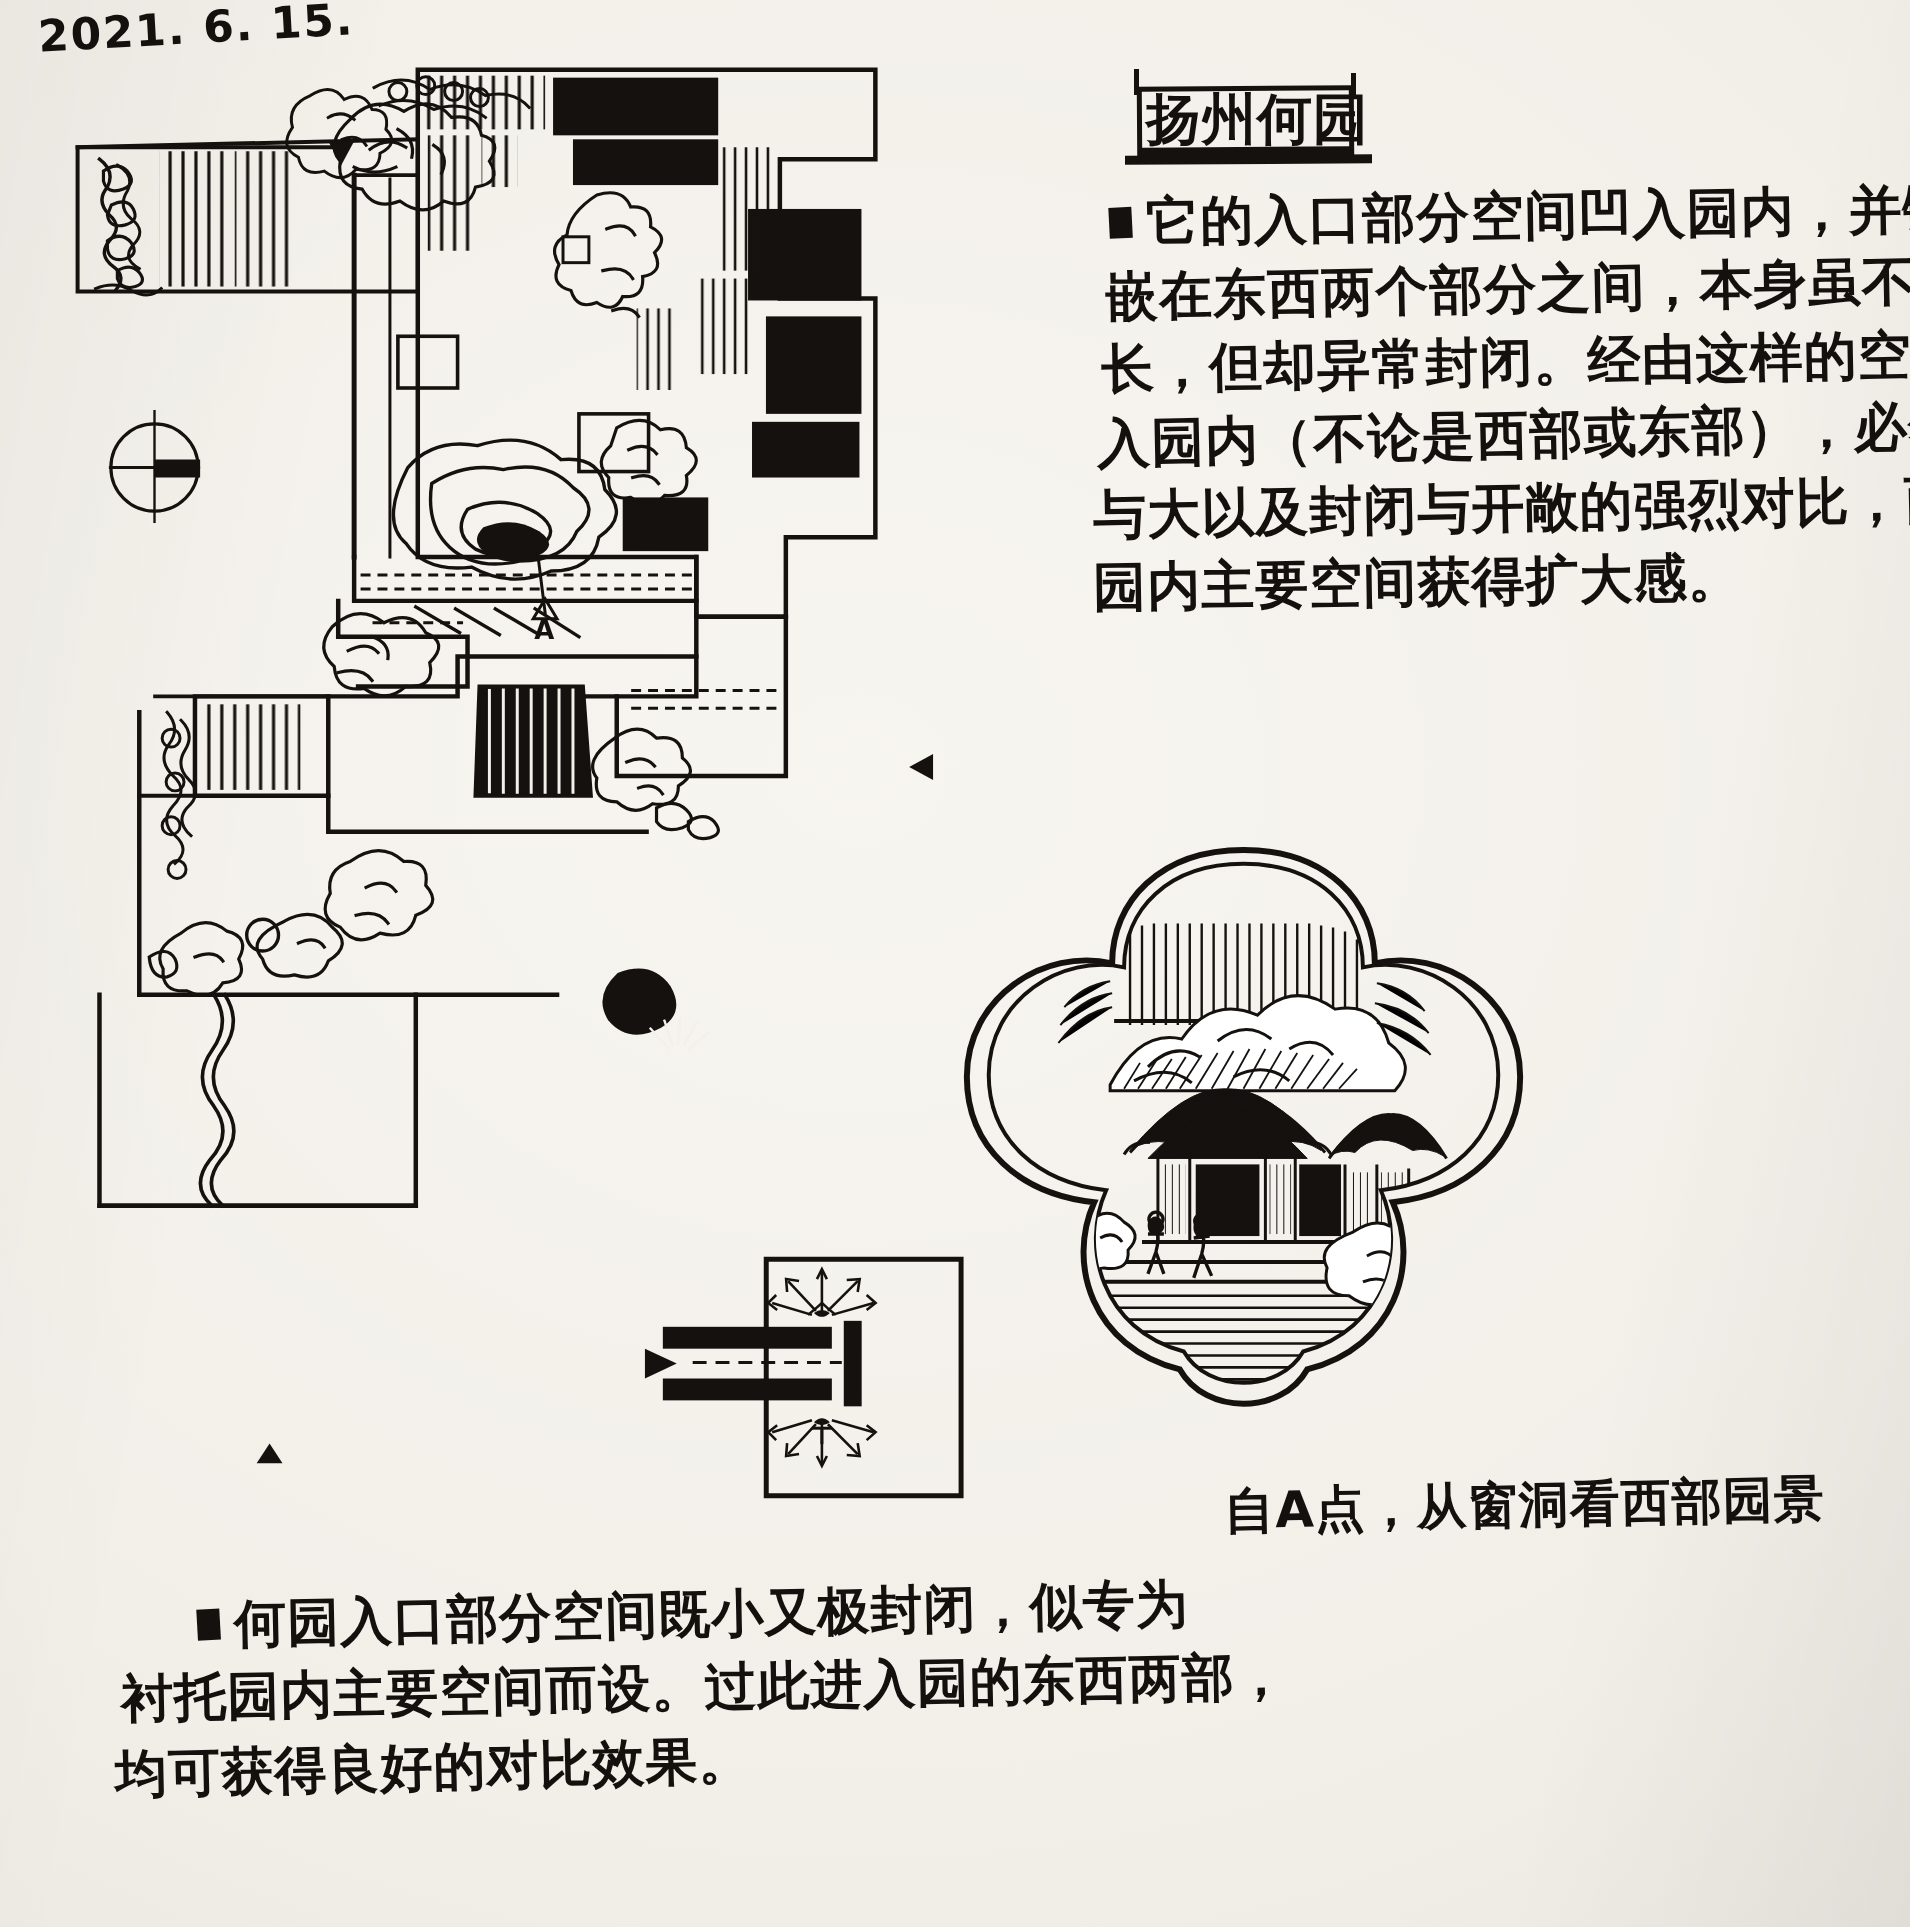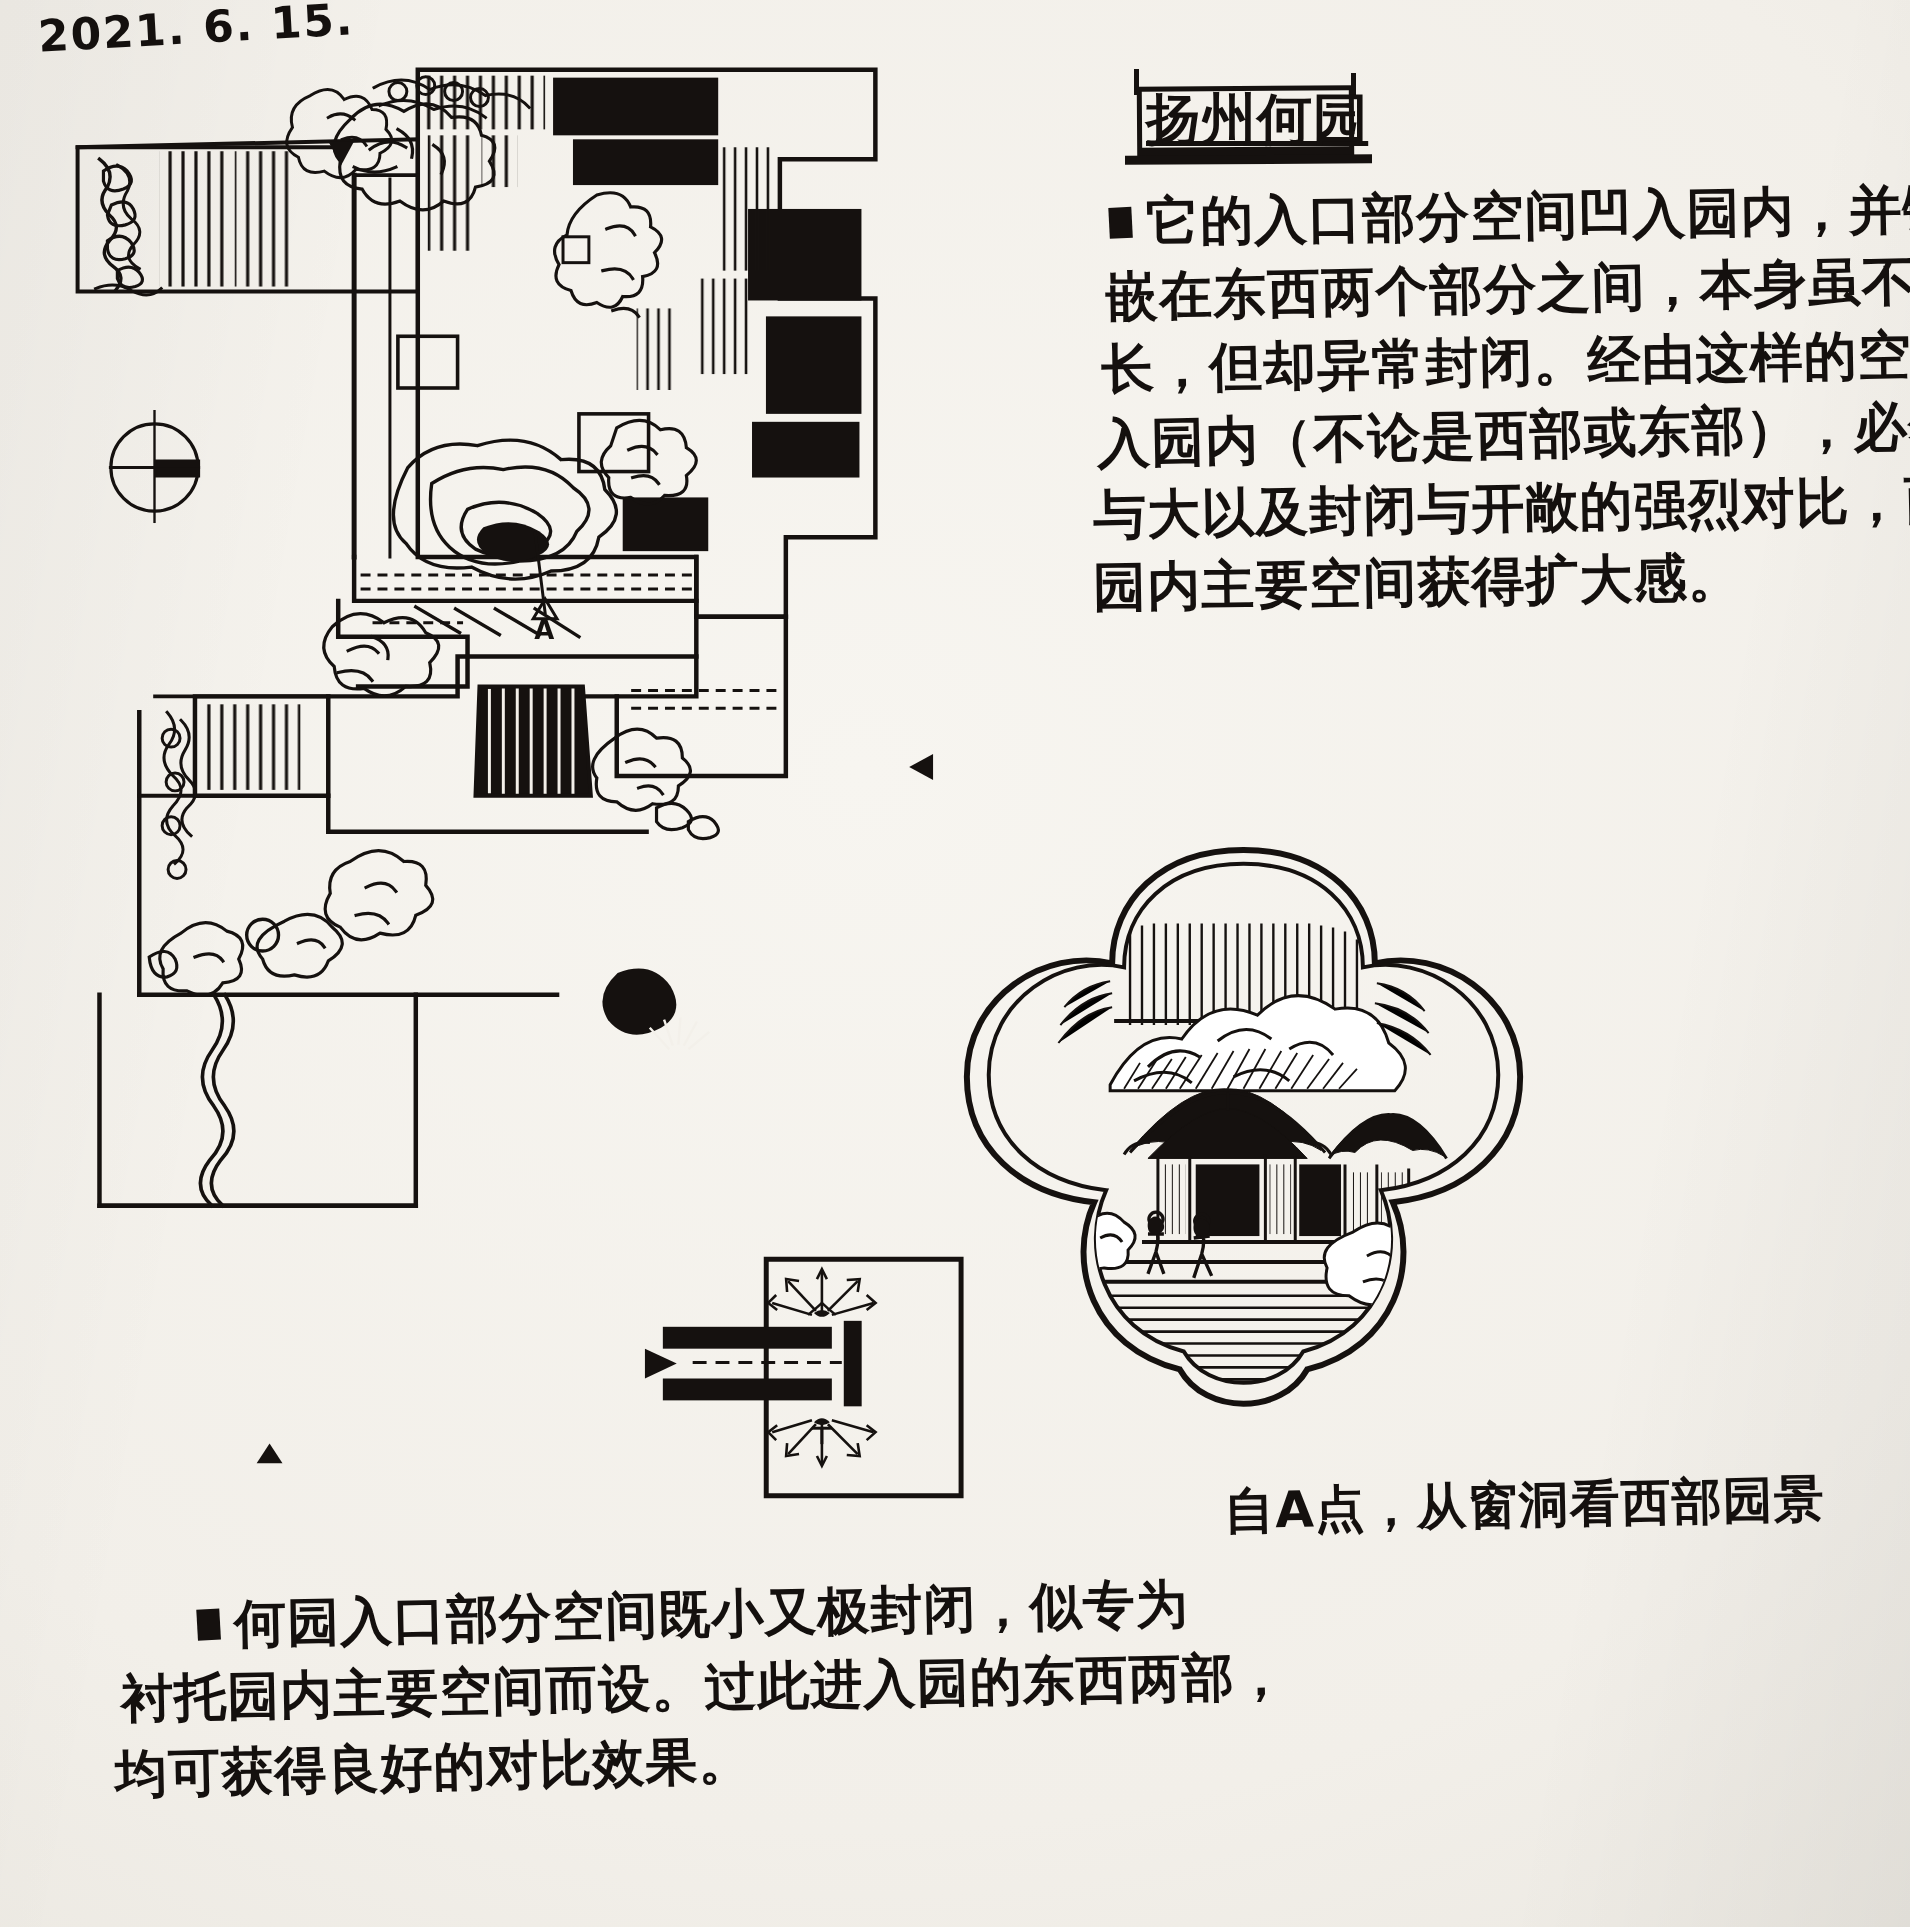--- a/index.html
+++ b/index.html
@@ -55,21 +55,20 @@
     border-bottom-width:11px;
     transform:rotate(-0.4deg);
   }
   #title-box .tick-l{position:absolute;left:-3px;top:-17px;width:5px;height:26px;background:#15110f;}
   #title-box .tick-r{position:absolute;right:-2px;top:-13px;width:5px;height:24px;background:#15110f;}
   #title-box .ext{position:absolute;left:-12px;bottom:-6px;width:247px;height:9px;background:#15110f;transform:rotate(-0.3deg);}
   #title-text{
     position:absolute;left:9px;top:6px;
     font-size:55px;line-height:1;
     letter-spacing:0.01em;
-    text-decoration:underline;
   }
 
   
   #para-right{
     left:1109px;top:189px;width:826px;
   }
   #para-right .ln{
     font-size:53px;
     margin-bottom:20px;
     white-space:nowrap;

